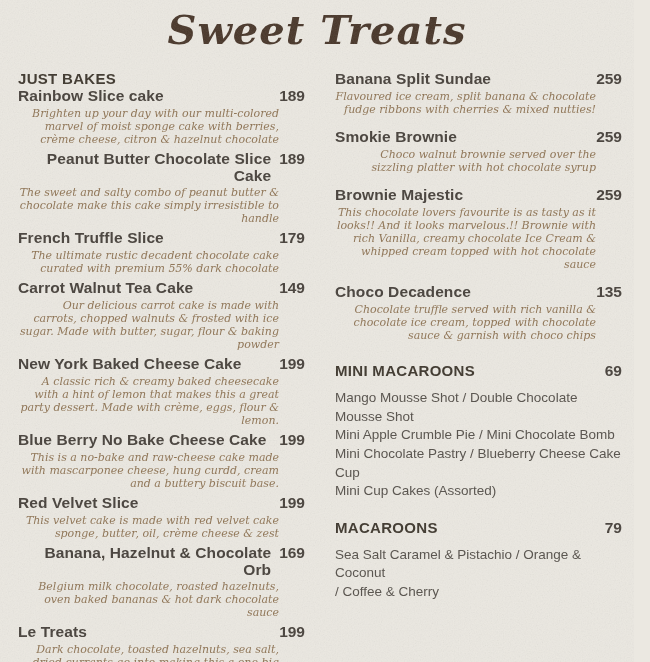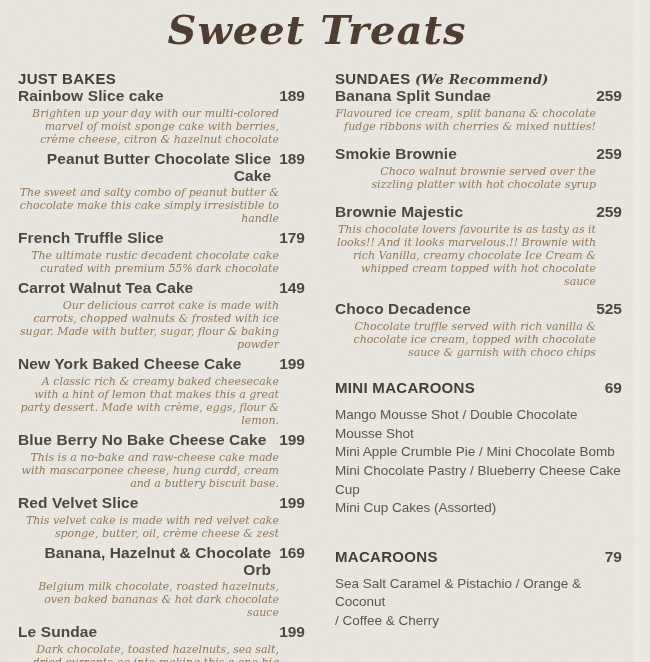--- a/index.html
+++ b/index.html
@@ -62,21 +62,21 @@
     color: #8e7353;
     margin-top: 2px;
     padding-right: 26px;
   }
 
   .sub-section { margin-top: 20px; }
   .sub-section .header-row { display: flex; justify-content: space-between; align-items: baseline; }
   .sub-section .header-row .section-header { margin-bottom: 10px; }
   .plain-line { font-size: 13.5px; color: #55504a; line-height: 1.38; }
 
-  .macaroons { margin-top: 30px; }
+  .macaroons { margin-top: 18px; }
 </style>
 </head>
 <body>
 
 <div class="page">
 
   <div class="title">Sweet Treats</div>
 
   <div class="columns">
 
@@ -134,42 +134,38 @@
       </div>
       <div class="item">
         <div class="row">
             <span class="name">Banana, Hazelnut &amp; Chocolate Orb</span>
             <span class="price">169</span>
           </div>
         <div class="desc">Belgium milk chocolate, roasted hazelnuts, oven baked bananas &amp; hot dark chocolate sauce</div>
       </div>
       <div class="item">
         <div class="row">
-            <span class="name">Le Sundae</span>
+            <span class="name">Le Treats</span>
             <span class="price">199</span>
           </div>
         <div class="desc">Dark chocolate, toasted hazelnuts, sea salt, dried currants go into making this a one big tempting granola chocolate bar</div>
       </div>
       <div class="item">
         <div class="row">
             <span class="name">Chocolate Brownies</span>
             <span class="price">179</span>
           </div>
 
       </div>
 
     </div>
 
     <div class="col col-right">
 
       <div class="sundaes">
-        <div class="section-header">
-          <span>SUNDAES</span>
-          <span class="script-sub">(We Recommend)</span>
-        </div>
 
         <div class="item">
           <div class="row">
               <span class="name">Banana Split Sundae</span>
               <span class="price">259</span>
             </div>
           <div class="desc">Flavoured ice cream, split banana &amp; chocolate fudge ribbons with cherries &amp; mixed nutties!</div>
         </div>
         <div class="item">
           <div class="row">
@@ -181,21 +177,21 @@
         <div class="item">
           <div class="row">
               <span class="name">Brownie Majestic</span>
               <span class="price">259</span>
             </div>
           <div class="desc">This chocolate lovers favourite is as tasty as it looks!! And it looks marvelous.!! Brownie with rich Vanilla, creamy chocolate Ice Cream &amp; whipped cream topped with hot chocolate sauce</div>
         </div>
         <div class="item">
           <div class="row">
               <span class="name">Choco Decadence</span>
-              <span class="price">525</span>
+              <span class="price">135</span>
             </div>
           <div class="desc">Chocolate truffle served with rich vanilla &amp; chocolate ice cream, topped with chocolate sauce &amp; garnish with choco chips</div>
         </div>
       </div>
 
       <div class="sub-section mini-desserts">
         <div class="header-row">
           <span class="section-header">MINI MACAROONS</span>
           <span class="price">69</span>
         </div>

